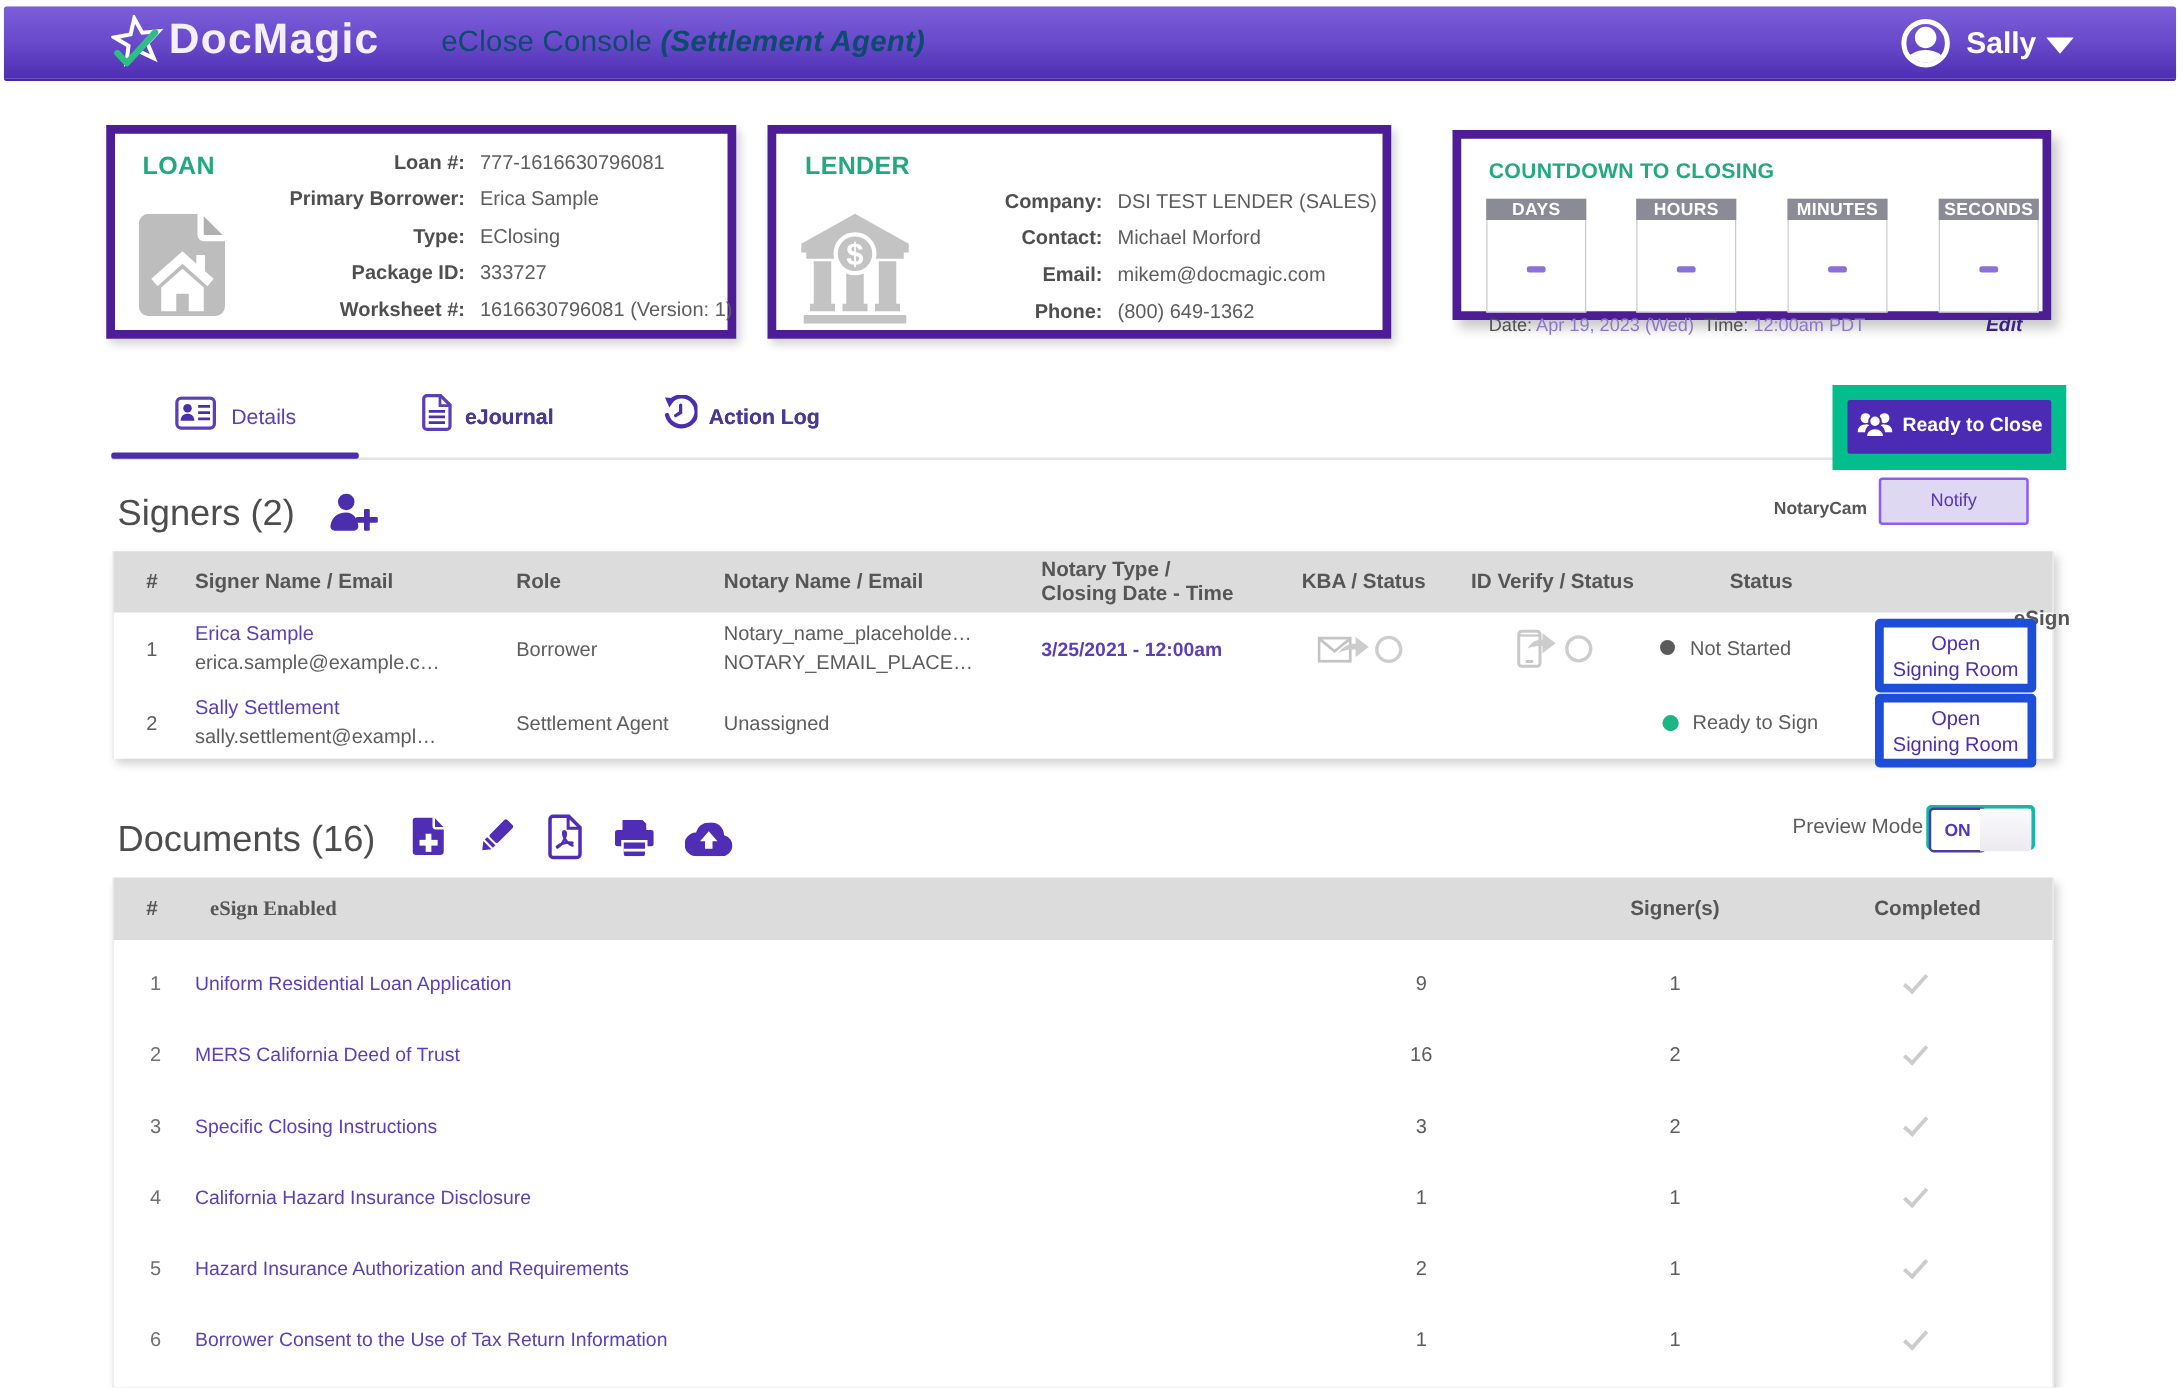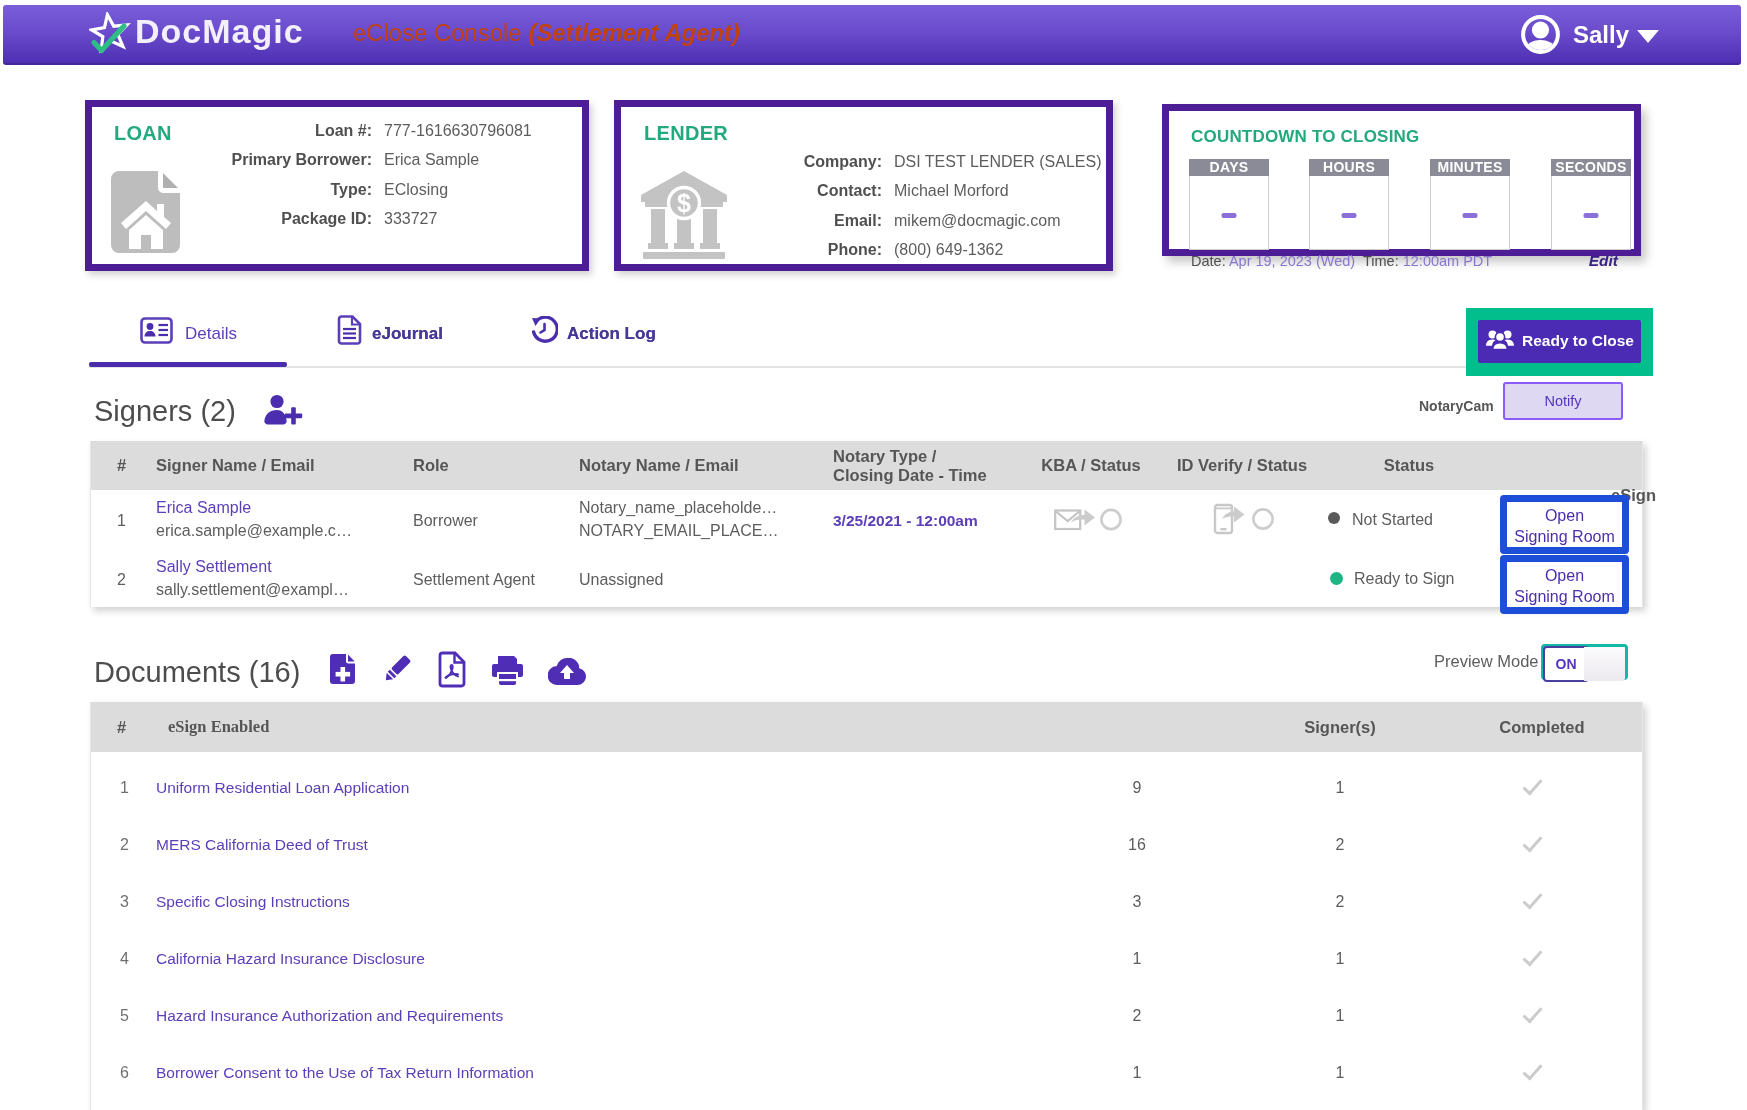--- a/index.html
+++ b/index.html
@@ -5,21 +5,21 @@
   * { margin:0; padding:0; box-sizing:border-box; }
   html,body { width:1747px; height:1110px; background:#fff; font-family:"Liberation Sans", sans-serif; overflow:hidden; }
   #page { position:relative; width:1747px; height:1110px; background:#fff; }
   .abs { position:absolute; }
 
   
   #hdr { left:3px; top:5px; width:1738px; height:60px;
          background:linear-gradient(180deg,#7a5ed9 0%,#6a4ccc 45%,#4e2fb3 100%);
          border-bottom:2px solid #44269e; border-radius:3px; }
   #logo-text { left:135px; top:12px; color:#f4effc; font-size:34px; font-weight:600; letter-spacing:1px; }
-  #hdr-title { left:353px; top:20px; color:#c2410c; font-size:23.5px; font-weight:500; letter-spacing:0.2px; }
+  #hdr-title { left:353px; top:20px; color:#0c4a6e; font-size:23.5px; font-weight:500; letter-spacing:0.2px; }
   #hdr-title i { font-weight:700; }
   #sally { left:1573px; top:21px; color:#fff; font-size:24px; font-weight:700; }
   #tri { left:1637px; top:30px; width:0; height:0; border-left:11px solid transparent; border-right:11px solid transparent; border-top:13px solid #fff; }
 
   
   .card { background:#fff; border:7px solid #4c1d95; box-shadow:3px 4px 7px rgba(0,0,0,0.18); }
   .cardtitle { color:#23a97e; font-size:20px; font-weight:700; letter-spacing:0.3px; }
   .kv .r { display:flex; height:29.5px; align-items:center; }
   .kv .l, .kv .v { font-size:16px; white-space:nowrap; }
   .kv .l { text-align:right; font-weight:700; color:#4f4f4f; }
@@ -119,20 +119,24 @@
           <span class="l">Primary Borrower:</span>
           <span class="v">Erica Sample</span>
         </div>
       <div class="r">
           <span class="l">Type:</span>
           <span class="v">EClosing</span>
         </div>
       <div class="r">
           <span class="l">Package ID:</span>
           <span class="v">333727</span>
+        </div>
+      <div class="r">
+          <span class="l">Worksheet #:</span>
+          <span class="v">1616630796081 (Version: 1)</span>
         </div>
     </div>
   </div>
 
   <div class="abs card" id="lender-card">
     <div class="abs cardtitle" style="left:23px; top:15px;">LENDER</div>
     <svg class="abs" style="left:18px; top:62px;" width="90" height="90" viewBox="0 0 90 90">
       <g fill="#c3c3c3">
         <path d="M45 2 L88 26 L88 33 L84 33 L84 38 L6 38 L6 33 L2 33 L2 26 Z"></path>
         <rect x="12" y="40" width="14" height="36"></rect>

